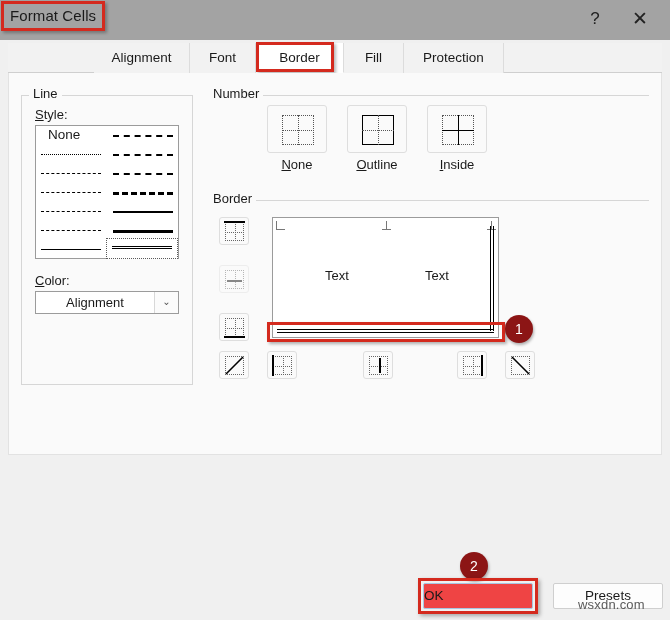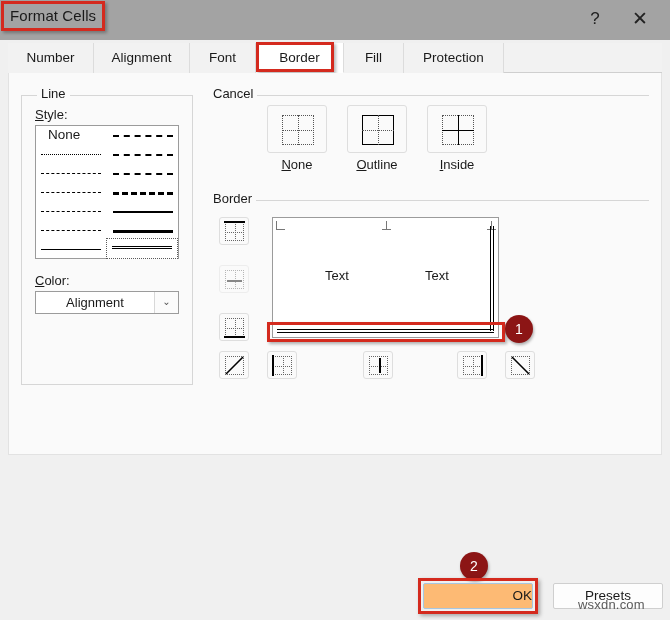--- a/index.html
+++ b/index.html
@@ -110,21 +110,21 @@
   }
   .grouplabel {
     position: absolute;
     background: #fafafa;
     font-size: 13px;
     color: #1a1a1a;
     padding: 0 4px;
   }
 
   #line-group { left: 12px; top: 22px; width: 172px; height: 290px; }
-  #line-label { left: 28px; top: 13px; }
+  #line-label { left: 20px; top: 13px; }
 
   #presets-group { left: 200px; top: 22px; width: 440px; height: 1px;
                    border: none; border-top: 1px solid #d6d6d6; }
   #presets-label { left: 200px; top: 13px; }
 
   #border-group { left: 200px; top: 127px; width: 440px; height: 1px;
                   border: none; border-top: 1px solid #d6d6d6; }
   #border-label { left: 200px; top: 118px; }
 
   
@@ -324,24 +324,24 @@
     left: 22px; top: 406px;
     font-size: 13px;
     color: #1a1a1a;
   }
 
   
   #ok-button {
     position: absolute;
     left: 423px; top: 583px;
     width: 110px; height: 26px;
-    background: #fdba74;
+    background: #ef4444;
     border: 1px solid #a8c6e0;
     border-radius: 2px;
-    text-align: right;
+    text-align: left;
     line-height: 24px;
     font-size: 13.5px;
     color: #1a1a1a;
     cursor: default;
   }
   #ok-highlight {
     position: absolute;
     left: 418px; top: 578px;
     width: 120px; height: 36px;
     border: 3px solid #d42a1e;
@@ -375,21 +375,20 @@
 <div id="dialog">
 
   <div id="titlebar">
     <div id="title-text">Format Cells</div>
     <div id="title-highlight"></div>
     <div id="help-button">?</div>
     <div id="close-button">✕</div>
   </div>
 
   <div id="tabstrip">
-    <div class="tab" style="left:0px;width:86px;">Number</div>
     <div class="tab" style="left:86px;width:96px;">Alignment</div>
     <div class="tab" style="left:182px;width:66px;">Font</div>
     <div class="tab active" style="left:248px;width:88px;">Border</div>
     <div class="tab" style="left:396px;width:100px;">Protection</div>
     <div class="tab" style="left:336px;width:60px;">Fill</div>
   </div>
   <div id="tab-border-highlight"></div>
 
   <div id="panel">
 
@@ -444,21 +443,21 @@
         </div>
     </div>
 
     <div id="color-label"><u>C</u>olor:</div>
     <div id="color-combo">
       <div id="color-value">Alignment</div>
       <div id="color-arrow">⌄</div>
     </div>
 
     <div class="groupbox" id="presets-group"></div>
-    <div class="grouplabel" id="presets-label">Cancel</div>
+    <div class="grouplabel" id="presets-label">Number</div>
 
     <div class="preset-btn" style="left:258px;">
       <div class="pg">
         <div class="outer-dot"></div>
           <div class="v-dot"></div>
           <div class="h-dot"></div>
       </div>
     </div>
     <div class="preset-cap" style="left:258px;"><u>N</u>one</div>
 

